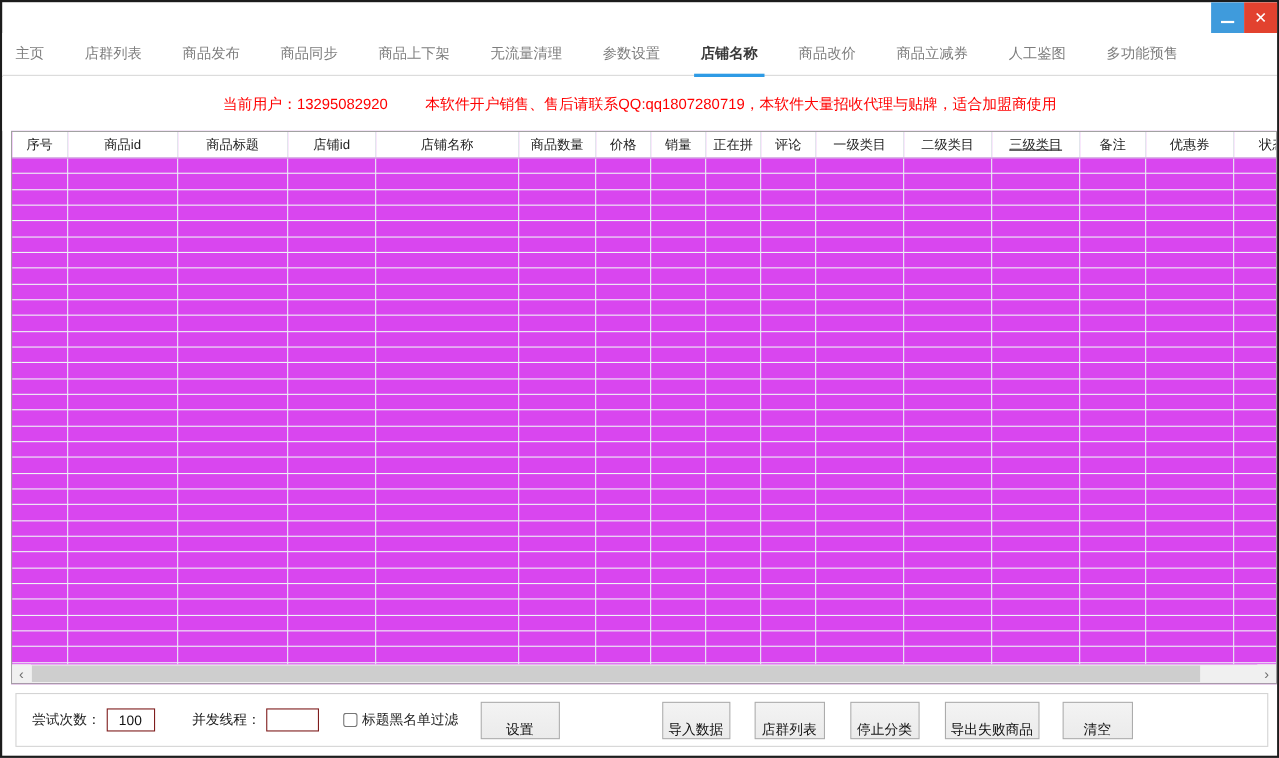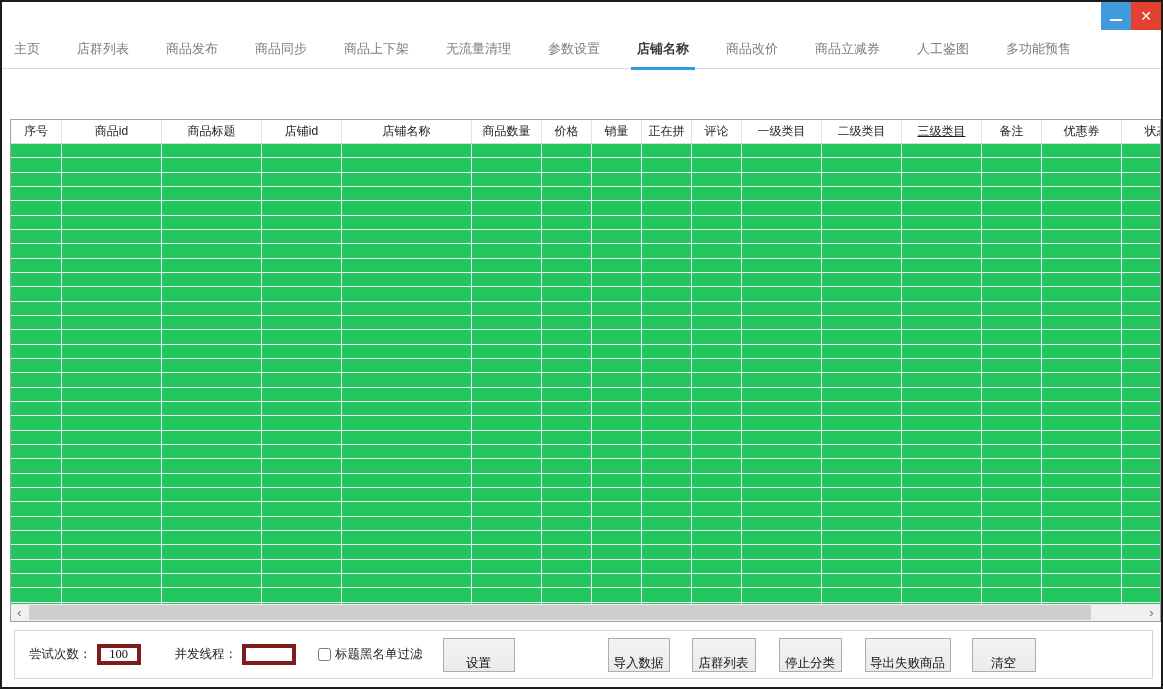--- a/index.html
+++ b/index.html
@@ -31,21 +31,21 @@
   
   .notice {
     position:absolute; top:68px; left:0; right:0; height:49px;
     display:flex; align-items:center; justify-content:center; gap:34px;
     color:#ff0000; font-size:13.5px; background:#ffffff;
   }
 
   
   .table-panel {
     position:absolute; left:8px; top:117px; width:1151px; height:503px;
-    border:1px solid #a2a2a2; background:#22c55e; overflow:hidden;
+    border:1px solid #a2a2a2; background:#d946ef; overflow:hidden;
   }
   .thead { display:flex; height:24px; border-bottom:1px solid #d6dbe1; overflow:hidden; }
   .th {
     flex:0 0 auto; height:100%; display:flex; align-items:center; justify-content:center;
     font-size:12px; color:#222222; border-right:1px solid #dfe4ea; background:#ffffff;
     white-space:nowrap; overflow:hidden;
   }
   .tbody { position:absolute; left:0; top:24px; right:0; bottom:17px; overflow:hidden; }
   .rows-layer { position:absolute; inset:0; }
   .brow { height:14.34px; border-bottom:1px solid #eff2f6; }
@@ -67,22 +67,22 @@
 
   
   .toolbar {
     position:absolute; left:12px; top:628px; width:1139px; height:49px;
     border:1px solid #d4d4d4; background:#ffffff;
     display:flex; align-items:center; padding-left:14px; font-size:12.5px; color:#1d1d1d;
     white-space:nowrap;
   }
   .tb-label { color:#1d1d1d; }
   .tb-input {
-    height:21px; border:4px solid #7f1d1d; background:#ffffff;
-    text-align:center; font-size:12.5px; font-family:Liberation Serif, serif; color:#111111; margin-left:5px;
+    height:21px; border:1px solid #7f1d1d; background:#ffffff;
+    text-align:center; font-size:12.5px; font-family:Liberation Sans, sans-serif; color:#111111; margin-left:5px;
   }
   .input-retry { width:44px; }
   .input-threads { width:40px;padding-left:46px; }
   .lbl-threads { margin-left:34px; }
   .chk-group { display:flex; align-items:center; margin-left:22px; }
   .tb-checkbox { width:13px; height:13px; margin-right:4px; accent-color:#ffffff; }
   .btn {
     height:23px; border:1px solid #acacac; background:linear-gradient(#f3f3f3,#ebebeb);
     font-size:12.5px; font-family:inherit; color:#111111; cursor:pointer; padding:16px 4px;
   }
@@ -138,20 +138,24 @@
         <span>商品立减券</span>
       </div>
       <div class="tab">
         <span>人工鉴图</span>
       </div>
       <div class="tab">
         <span>多功能预售</span>
       </div>
     </div>
 
+  <div class="notice">
+    <span>当前用户：13295082920</span>
+    <span>本软件开户销售、售后请联系QQ:qq1807280719，本软件大量招收代理与贴牌，适合加盟商使用</span>
+  </div>
 
   <div class="table-panel">
     <div class="thead">
         <div class="th" style="width: 51px;">序号</div>
         <div class="th" style="width: 100px;">商品id</div>
         <div class="th" style="width: 100px;">商品标题</div>
         <div class="th" style="width: 80px;">店铺id</div>
         <div class="th" style="width: 130px;">店铺名称</div>
         <div class="th" style="width: 70px;">商品数量</div>
         <div class="th" style="width: 50px;">价格</div>

